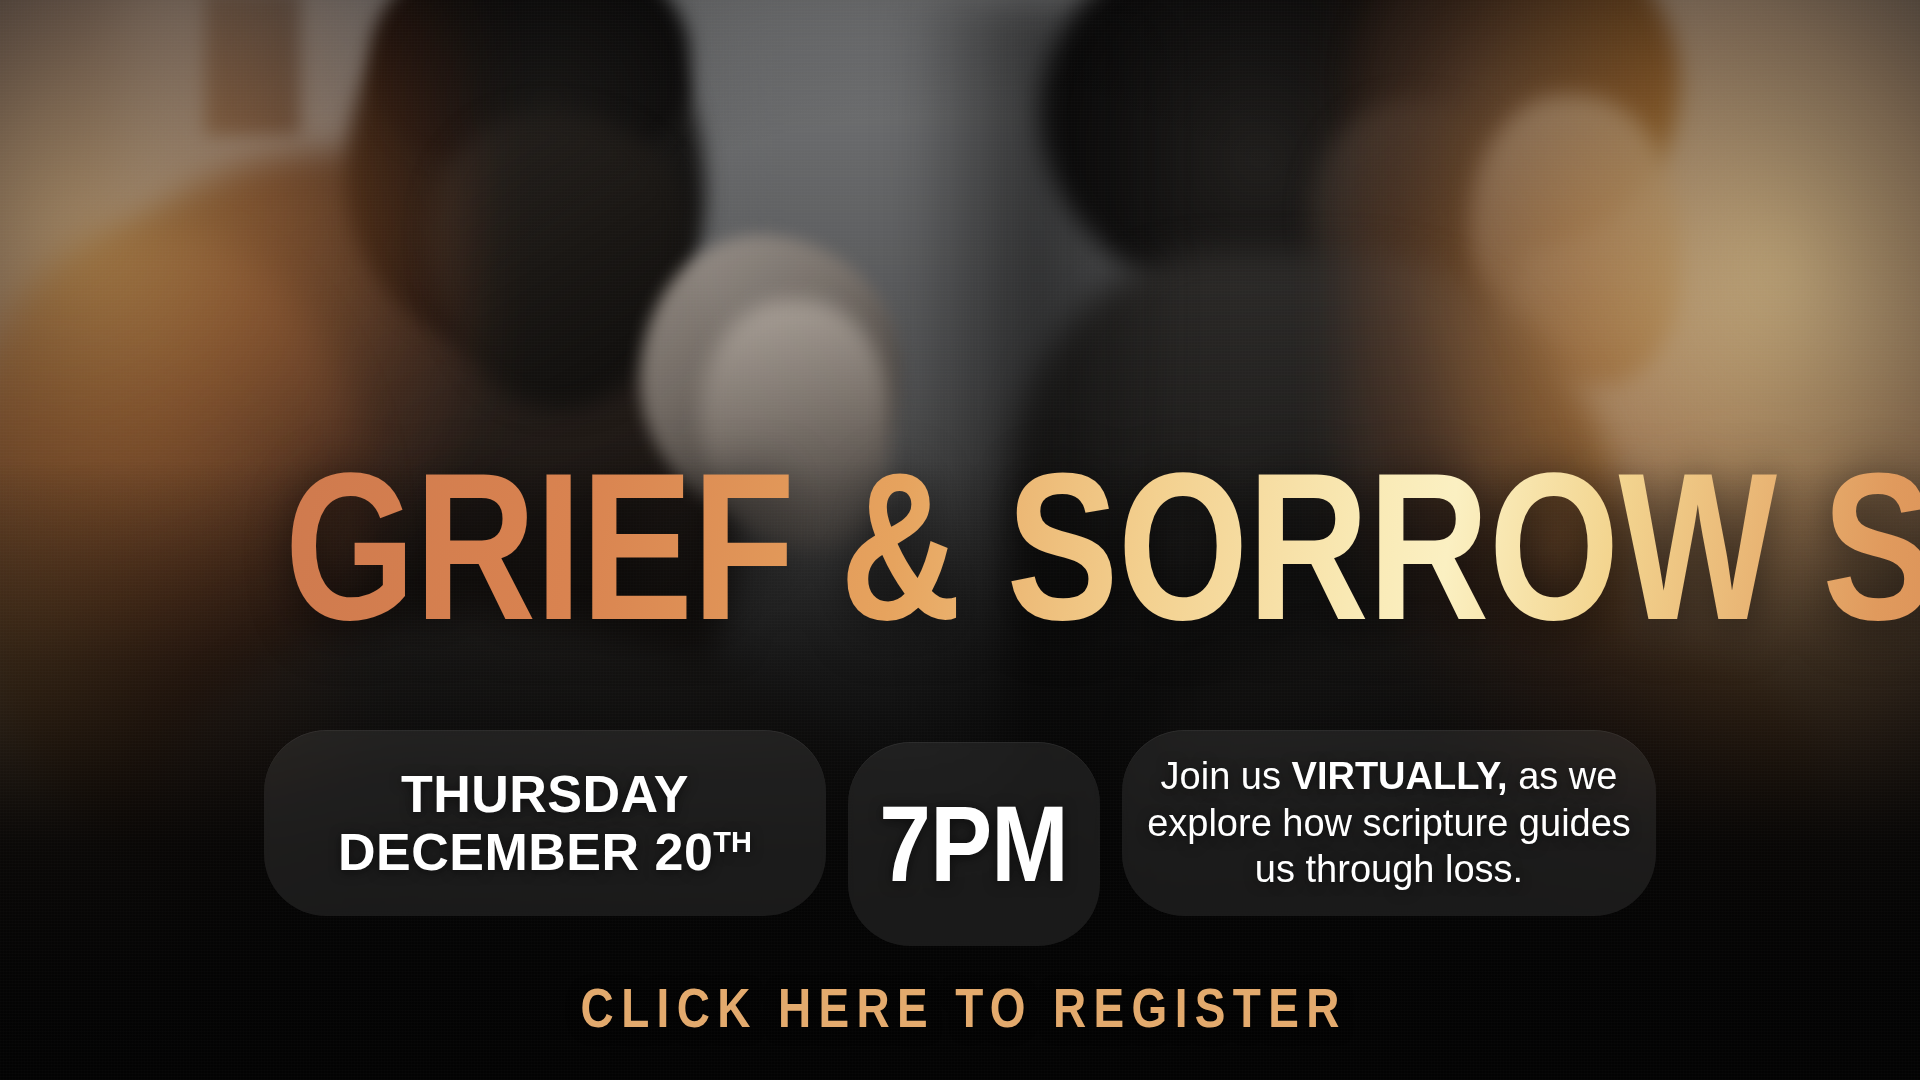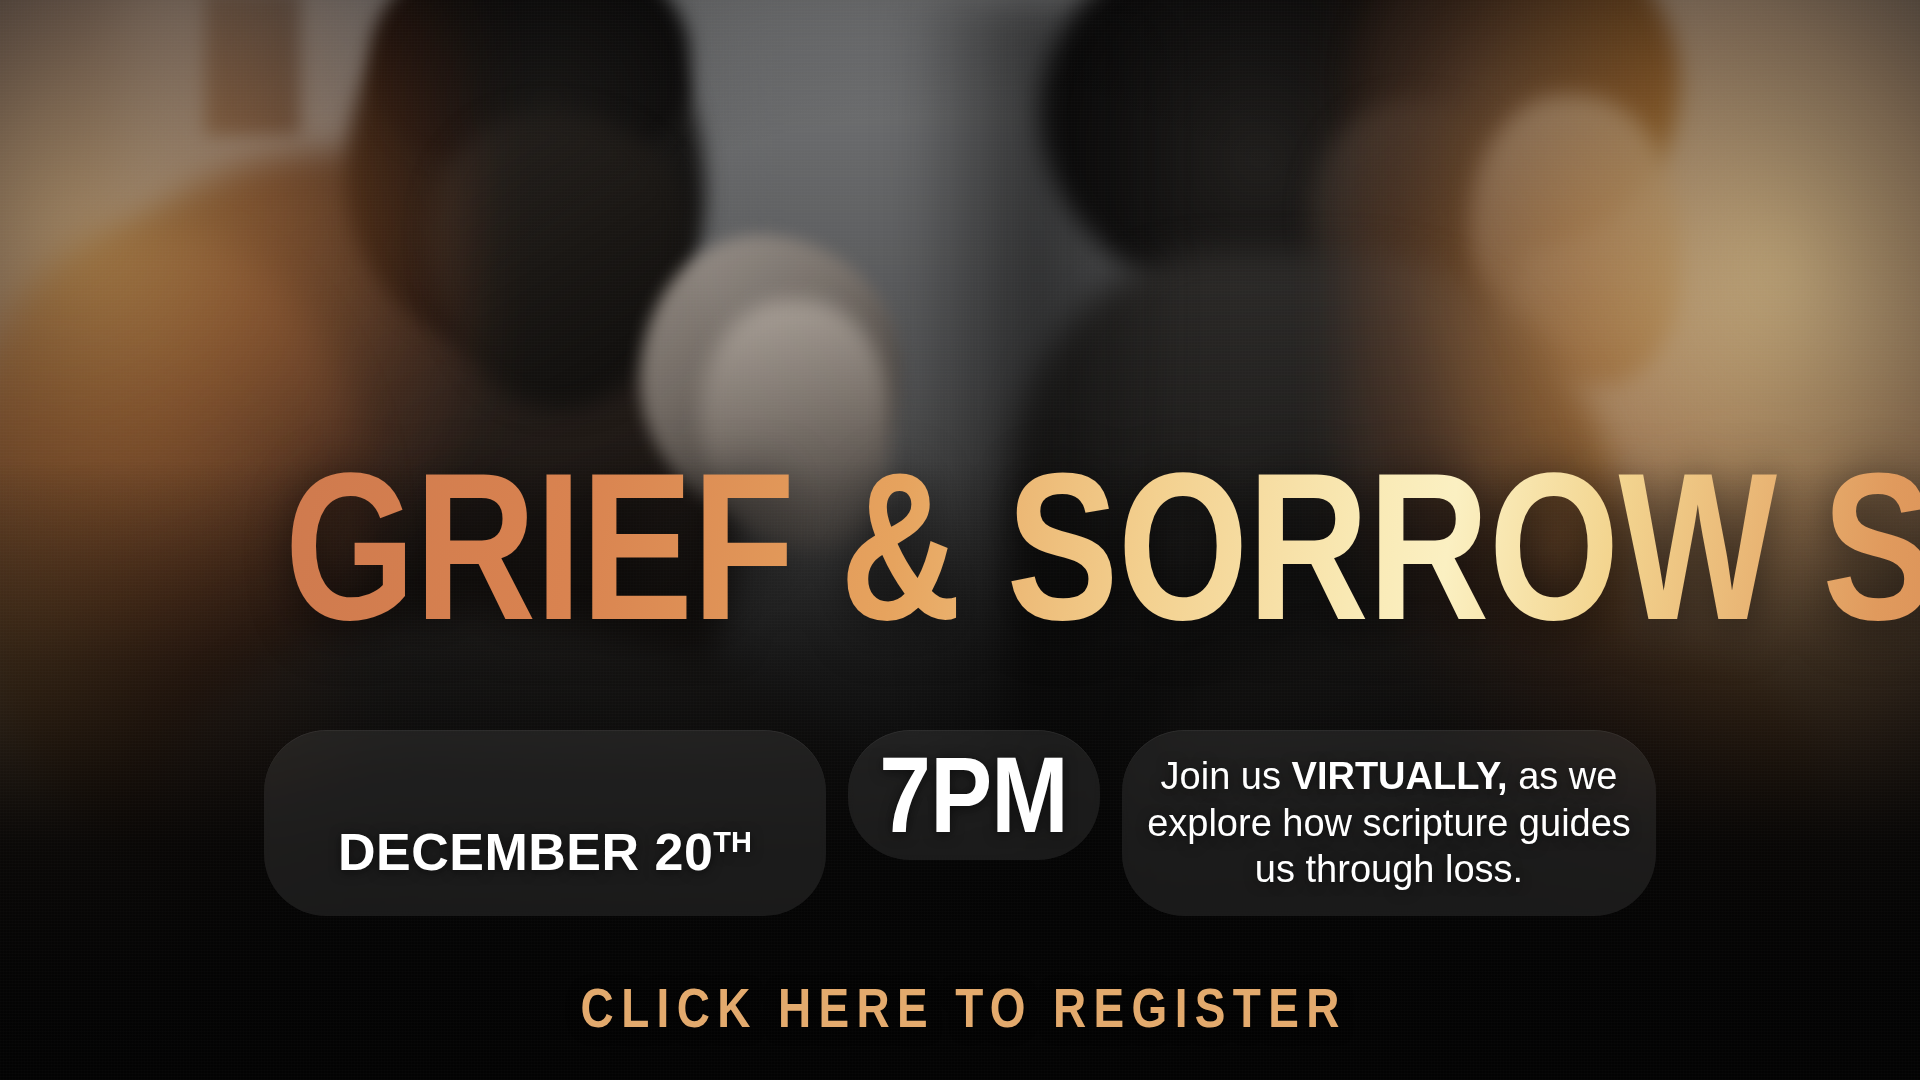--- a/index.html
+++ b/index.html
@@ -253,21 +253,21 @@
     display:flex; justify-content:center; align-items:stretch; gap:22px;
   }
   .pill {
     background:rgba(118,118,118,.19);
     border-radius:62px;
     backdrop-filter:blur(3px);
     display:flex; align-items:center; justify-content:center;
     box-shadow:inset 0 1px 0 rgba(255,255,255,.06);
   }
   .pill-date   { width:562px; height:186px; }
-  .pill-time   { width:252px; height:130px; }
+  .pill-time   { width:252px; height:204px;margin-top:12px; }
   .pill-detail { width:534px; height:186px; }
 
   .date-text {
     color:#fff; text-align:center;
     font-family:"Liberation Sans", sans-serif;
     font-weight:700; font-size:52px; line-height:1.12;
     letter-spacing:.5px;
     text-shadow:0 2px 12px rgba(0,0,0,.55);
   }
   .date-text .ord {
@@ -350,21 +350,21 @@
 
 
     <div class="headline-wrap">
       <div class="headline">GRIEF &amp; SORROW SESSION</div>
     </div>
 
     <div class="pills">
 
       <div class="pill pill-date">
         <div class="date-text">
-          <br>
+          <span>THURSDAY</span><br>
           <span>DECEMBER 20</span><span class="ord">TH</span>
         </div>
       </div>
 
       <div class="pill pill-time">
         <div class="time-text">7PM</div>
       </div>
 
       <div class="pill pill-detail">
         <div class="detail-text"><span>Join us </span><b>VIRTUALLY,</b><span> as we explore how scripture guides us through loss.</span></div>

